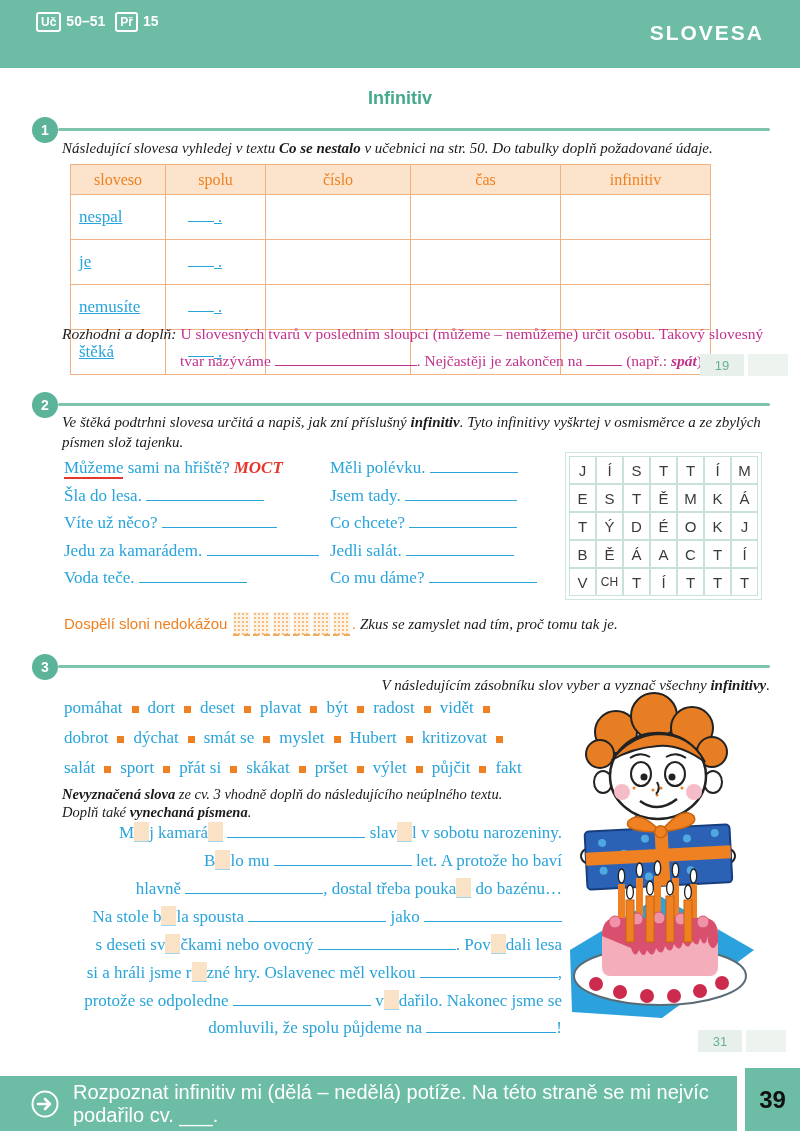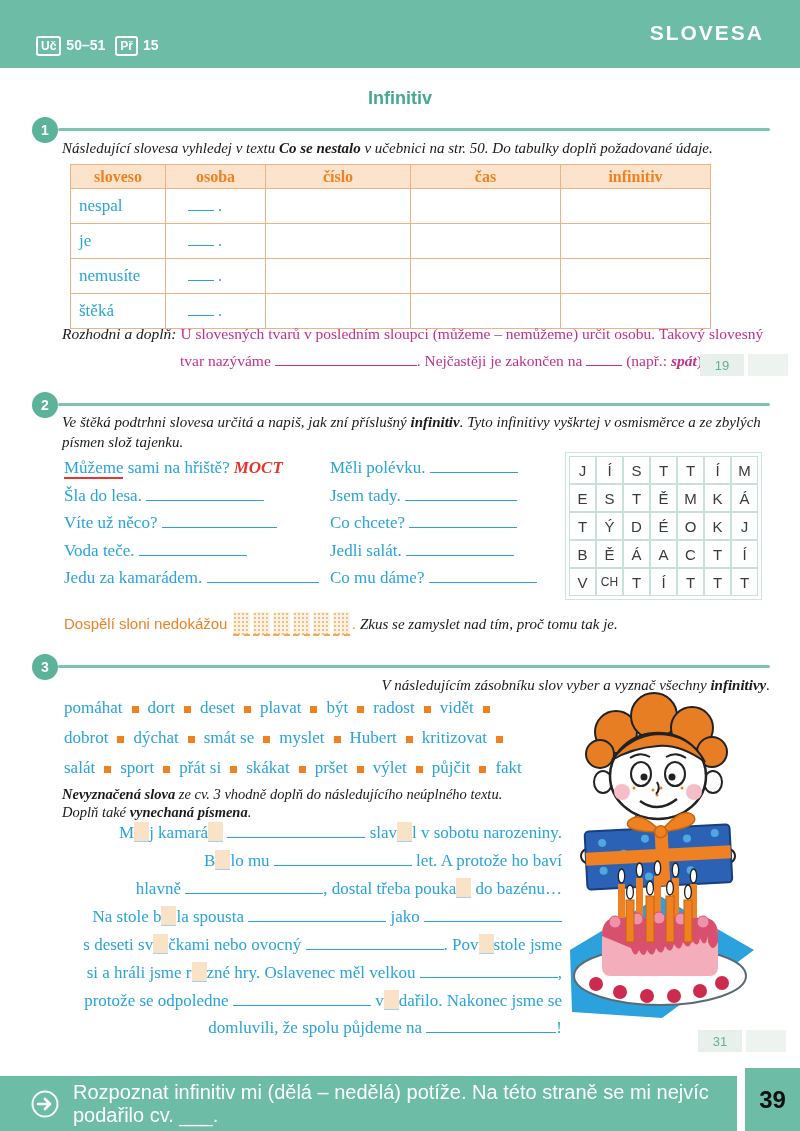--- a/index.html
+++ b/index.html
@@ -1,38 +1,38 @@
 <!DOCTYPE html>
 <html><head>
 <meta charset="utf-8">
 <style>
   * { margin:0; padding:0; box-sizing:border-box; }
   body { background:#e9e9e9; font-family:"Liberation Sans","DejaVu Sans",sans-serif; }
   .page { position:relative; width:800px; height:1131px; background:#ffffff; margin:0 auto; overflow:hidden; }
 
   
   .header { position:absolute; left:0; top:0; width:800px; height:68px; background:#6CBCA6; }
-  .hdr-badges { position:absolute; left:36px; top:36px; display:flex; align-items:center; gap:10px; color:#fff; font-size:14px; font-weight:bold; }
+  .hdr-badges { position:absolute; left:36px; top:12px; display:flex; align-items:center; gap:10px; color:#fff; font-size:14px; font-weight:bold; }
   .hdr-badge-box { display:inline-block; border:2px solid #fff; border-radius:3px; padding:0 3px; font-size:12px; font-weight:bold; line-height:16px; margin-right:5px; }
   .hdr-title { position:absolute; right:36px; top:21px; color:#fff; font-weight:bold; font-size:21px; letter-spacing:2px; }
 
   .page-heading { position:absolute; left:0; top:88px; width:800px; text-align:center; color:#45A98E; font-weight:bold; font-size:18px; }
 
   
   .ex-circle { position:absolute; left:32px; width:26px; height:26px; border-radius:50%; background:#5BB39A; color:#fff; font-weight:bold; font-size:14px; display:flex; align-items:center; justify-content:center; }
   .ex-rule { position:absolute; left:58px; right:30px; height:3px; background:#7FC3AD; border-radius:2px; }
 
   .instr { position:absolute; left:62px; width:708px; font-family:"Liberation Serif","DejaVu Serif",serif; font-style:italic; font-size:15px; color:#1a1a1a; line-height:1.3; }
   .instr b { font-weight:bold; }
 
   
   .verb-table { position:absolute; left:70px; top:164px; border-collapse:collapse; }
   .verb-table th, .verb-table td { border:1.5px solid #F2B183; }
-  .verb-table th { background:#FBE4CB; color:#F08122; font-weight:bold; font-family:"Liberation Serif","DejaVu Serif",serif; font-size:16px; height:24px; }
-  .verb-table td { height:35px; }
+  .verb-table th { background:#FBE4CB; color:#F08122; font-weight:normal; font-family:"Liberation Serif","DejaVu Serif",serif; font-size:16px; height:30px; }
+  .verb-table td { height:45px;text-decoration:underline; }
   .col-sloveso{width:95px;} .col-osoba{width:100px;} .col-cislo{width:145px;} .col-cas{width:150px;} .col-inf{width:150px;}
   .cell-verb { color:#29A4DB; font-family:"Liberation Serif","DejaVu Serif",serif; font-size:17px; padding-left:8px; }
   .cell-osoba { color:#29A4DB; font-family:"Liberation Serif","DejaVu Serif",serif; font-size:16px; padding-left:22px; }
 
   .blank { display:inline-block; height:14px; border-bottom:1.5px solid #29A4DB; vertical-align:baseline; }
   .magenta-blank { border-bottom-color:#C2308C; }
 
   .decide { position:absolute; left:62px; top:323px; width:712px; font-family:"Liberation Serif","DejaVu Serif",serif; font-size:15.5px; color:#C2308C; line-height:1.45; }
   .decide .lbl { font-style:italic; color:#1a1a1a; }
   .decide-l2 { margin-left:118px; margin-top:5px; }
@@ -102,21 +102,21 @@
   <div class="ex-circle" style="top:117px;">1</div>
   <div class="ex-rule" style="top:128px;"></div>
   <div class="instr" style="top:139px;">
     <span>Následující slovesa vyhledej v textu </span><b>Co se nestalo</b><span> v učebnici na str. 50. Do tabulky doplň požadované údaje.</span>
   </div>
 
   <table class="verb-table">
     <thead>
       <tr>
         <th class="col-sloveso">sloveso</th>
-        <th class="col-osoba">osoba</th>
+        <th class="col-osoba">spolu</th>
         <th class="col-cislo">číslo</th>
         <th class="col-cas">čas</th>
         <th class="col-inf">infinitiv</th>
       </tr>
     </thead>
     <tbody>
         <tr>
           <td class="cell-verb">nespal</td>
           <td class="cell-osoba"><span class="blank" style="width: 26px;"></span> .</td>
           <td class="cell-empty"></td>
@@ -166,22 +166,22 @@
   <div class="ex-circle" style="top:392px;">2</div>
   <div class="ex-rule" style="top:403px;"></div>
   <div class="instr" style="top:413px;">
     <span>Ve štěká podtrhni slovesa určitá a napiš, jak zní příslušný </span><b>infinitiv</b><span>. Tyto infinitivy vyškrtej v osmisměrce a ze zbylých písmen slož tajenku.</span>
   </div>
 
   <div class="sentences" style="left:64px; top:458px;">
       <div class="sentence"><span class="u-red">Můžeme</span><span> sami na hřiště?</span><span class="answer-red">MOCT</span></div>
       <div class="sentence"><span>Šla do lesa. </span><span class="blank" style="width: 118px;"></span></div>
       <div class="sentence"><span>Víte už něco? </span><span class="blank" style="width: 115px;"></span></div>
+      <div class="sentence"><span>Jedu za kamarádem. </span><span class="blank" style="width: 112px;"></span></div>
       <div class="sentence"><span>Voda teče. </span><span class="blank" style="width: 108px;"></span></div>
-      <div class="sentence"><span>Jedu za kamarádem. </span><span class="blank" style="width: 112px;"></span></div>
     </div>
   <div class="sentences" style="left:330px; top:458px;">
       <div class="sentence"><span>Měli polévku. </span><span class="blank" style="width: 88px;"></span></div>
       <div class="sentence"><span>Jsem tady. </span><span class="blank" style="width: 112px;"></span></div>
       <div class="sentence"><span>Co chcete? </span><span class="blank" style="width: 108px;"></span></div>
       <div class="sentence"><span>Jedli salát. </span><span class="blank" style="width: 108px;"></span></div>
       <div class="sentence"><span>Co mu dáme? </span><span class="blank" style="width: 108px;"></span></div>
     </div>
 
   <div class="letter-grid-wrap">
@@ -245,21 +245,21 @@
   <div class="subinstr">
     <b>Nevyznačená slova</b><span> ze cv. 3 vhodně doplň do následujícího neúplného textu.</span><br>
     <span>Doplň také </span><b>vynechaná písmena</b><span>.</span>
   </div>
 
   <div class="fill-lines">
       <div class="fill-line"><span>M</span><span class="letter-box"></span><span>j kamará</span><span class="letter-box"></span><span> </span><span class="blank" style="width: 138px;"></span><span> slav</span><span class="letter-box"></span><span>l v sobotu narozeniny.</span></div>
       <div class="fill-line"><span>B</span><span class="letter-box"></span><span>lo mu </span><span class="blank" style="width: 138px;"></span><span> let. A protože ho baví</span></div>
       <div class="fill-line"><span>hlavně </span><span class="blank" style="width: 138px;"></span><span>, dostal třeba pouka</span><span class="letter-box"></span><span> do bazénu…</span></div>
       <div class="fill-line"><span>Na stole b</span><span class="letter-box"></span><span>la spousta </span><span class="blank" style="width: 138px;"></span><span> jako </span><span class="blank" style="width: 138px;"></span></div>
-      <div class="fill-line"><span>s deseti sv</span><span class="letter-box"></span><span>čkami nebo ovocný </span><span class="blank" style="width: 138px;"></span><span>. Pov</span><span class="letter-box"></span><span>stole jsme</span></div>
+      <div class="fill-line"><span>s deseti sv</span><span class="letter-box"></span><span>čkami nebo ovocný </span><span class="blank" style="width: 138px;"></span><span>. Pov</span><span class="letter-box"></span><span>dali lesa</span></div>
       <div class="fill-line"><span>si a hráli jsme r</span><span class="letter-box"></span><span>zné hry. Oslavenec měl velkou </span><span class="blank" style="width: 138px;"></span><span>,</span></div>
       <div class="fill-line"><span>protože se odpoledne </span><span class="blank" style="width: 138px;"></span><span> v</span><span class="letter-box"></span><span>dařilo. Nakonec jsme se</span></div>
       <div class="fill-line"><span>domluvili, že spolu půjdeme na </span><span class="blank" style="width: 130px;"></span><span>!</span></div>
     </div>
 
   <div class="score-badge" style="left:698px; top:1030px;">31</div>
   <div class="score-empty" style="left:746px; top:1030px;"></div>
 
   <div class="illustration">
     <svg viewBox="0 0 205 330" width="205" height="330">

